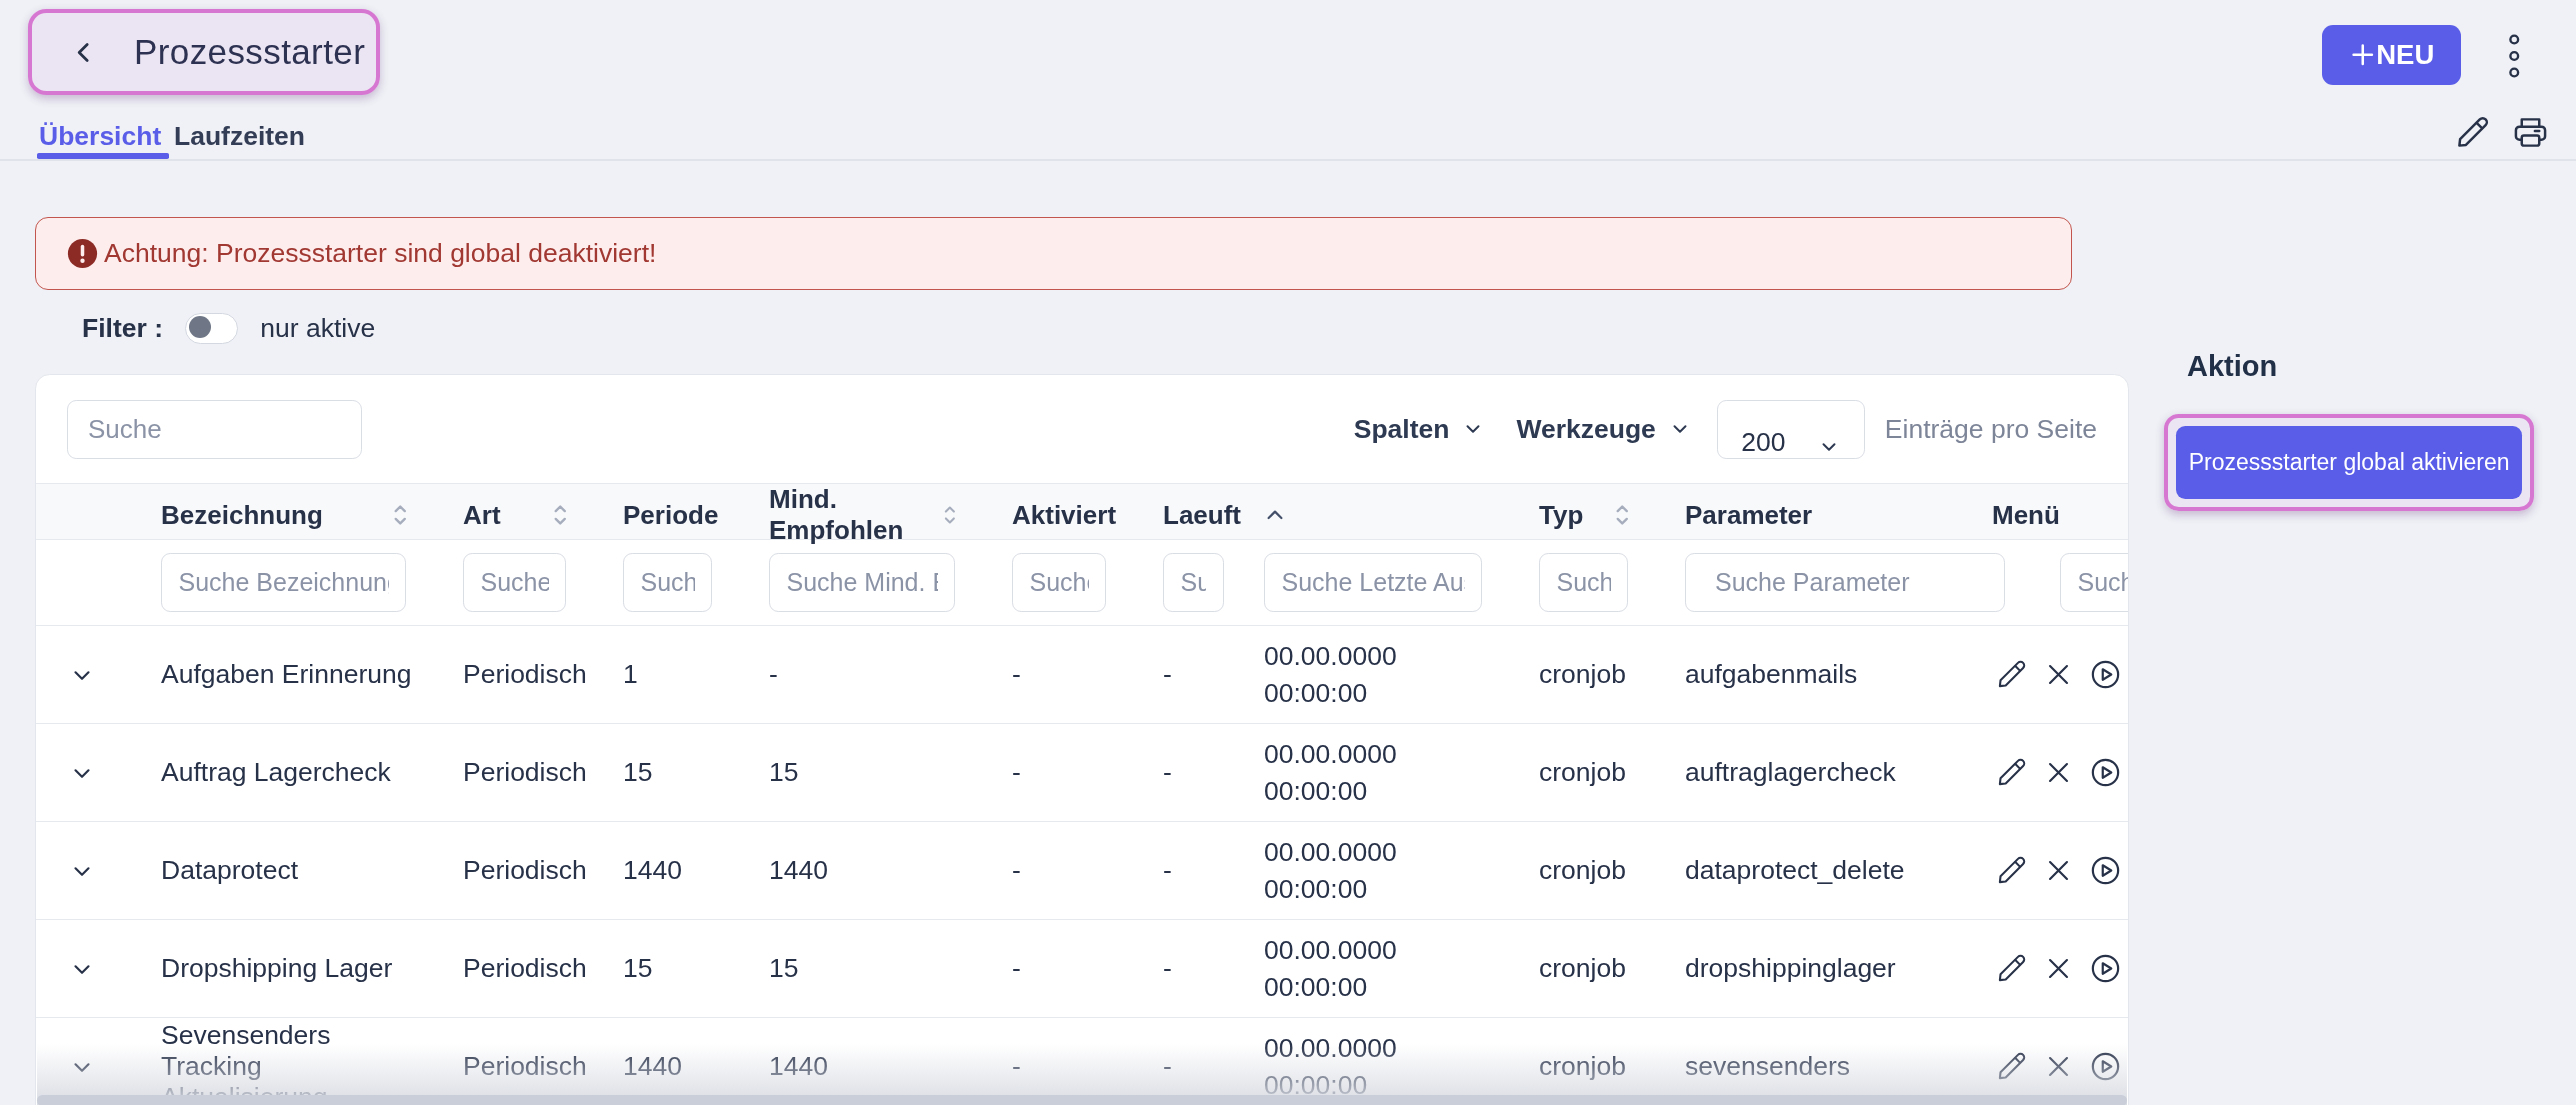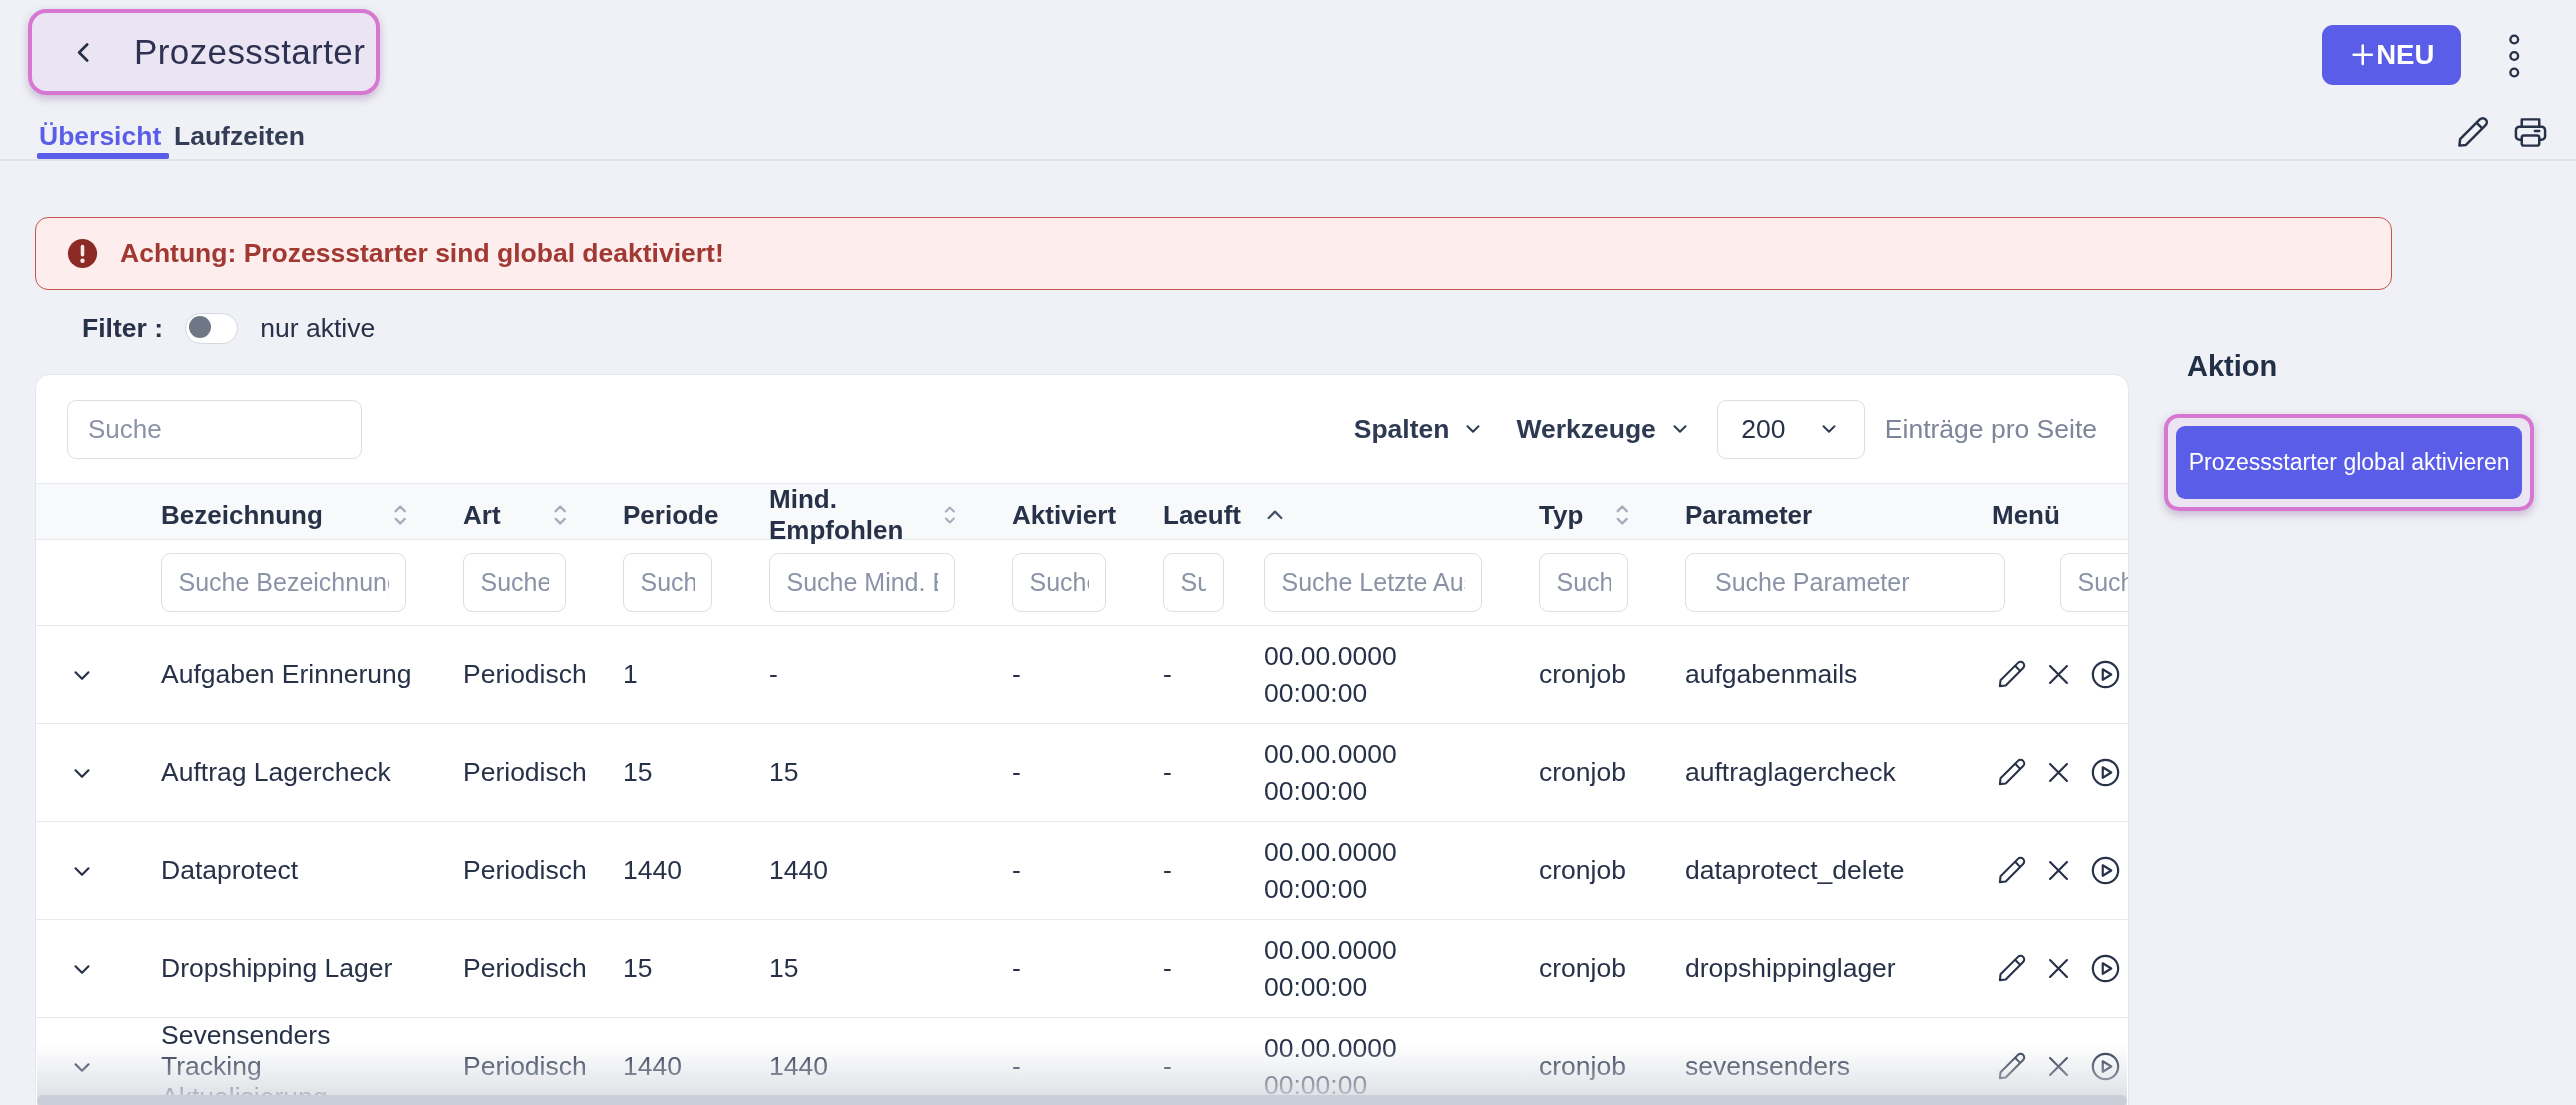--- a/index.html
+++ b/index.html
@@ -21,43 +21,43 @@
   
   .tab{position:absolute;top:121px;font-size:26.5px;font-weight:bold;cursor:pointer;}
   .tab-uebersicht{left:39px;color:#5a5de8;}
   .tab-laufzeiten{left:174px;color:#333d55;}
   .tab-underline{position:absolute;left:37px;top:153px;width:132px;height:6.4px;background:#5a5de8;border-radius:1.8px;}
   .page-divider{position:absolute;left:0;top:159px;width:2576px;height:1.8px;background:#e0e3e9;}
   .top-icons{position:absolute;left:2455px;top:115px;display:flex;gap:22px;}
   .icon-btn{background:none;border:none;padding:0;cursor:pointer;}
 
   
-  .alert{position:absolute;left:35px;top:217px;width:2357px;height:73px;box-sizing:border-box;
+  .alert{position:absolute;left:35px;top:217px;width:2037px;height:73px;box-sizing:border-box;
     background:#fdeded;border:1.8px solid #c2564e;border-radius:13px;display:flex;align-items:center;
-    gap:20px;padding-left:29px;color:#a13832;font-size:26.5px;font-weight:bold;}
+    gap:4px;padding-left:29px;color:#a13832;font-size:26.5px;}
 
   
   .filter-row{position:absolute;left:35px;top:309px;height:38px;display:flex;align-items:center;gap:13px;font-size:26.5px;}
   .filter-label{font-weight:bold;margin-left:47px;}
   .toggle{width:53px;height:31px;box-sizing:border-box;border:1.8px solid #d4d8e0;background:#fff;
     border-radius:16.5px;position:relative;margin:0 9.2px;cursor:pointer;}
   .toggle .knob{position:absolute;left:2.7px;top:2.7px;width:22px;height:22px;border-radius:50%;background:#6f7787;}
 
   
   .card{position:absolute;left:35px;top:374px;width:2094px;height:774px;box-sizing:border-box;background:#fff;
     border:1.8px solid #e3e6ec;border-radius:14.6px;overflow:hidden;}
   .toolbar{height:108px;display:flex;align-items:center;padding:0 31px;}
   .search-main{width:295px;height:59px;box-sizing:border-box;border:1.8px solid #d9dde4;border-radius:9.2px;
     font-size:26px;padding:0 20px;color:#273148;font-family:inherit;background:#fff;}
   input::placeholder{color:#8b93a7;opacity:1;}
   .toolbar-right{margin-left:auto;display:flex;align-items:center;gap:20px;}
   .dd{display:flex;align-items:center;gap:13px;font-size:26.5px;font-weight:600;color:#2e3a52;background:none;border:none;
     font-family:inherit;cursor:pointer;}
   .page-size{width:148px;height:59px;box-sizing:border-box;border:1.8px solid #d9dde4;border-radius:9.2px;
-    display:flex;align-items:center;justify-content:center;gap:33px;font-size:26.5px;cursor:pointer;background:#fff;}
+    display:flex;align-items:flex-end;justify-content:center;gap:33px;font-size:26.5px;cursor:pointer;background:#fff;}
   .entries-label{color:#7d8598;font-size:26.5px;}
 
   .tgrid{display:grid;grid-template-columns:92px 302px 160px 146px 243px 151px 101px 275px 146px 307px 171px;align-items:center;}
   .thead{background:#f8f9fb;border-top:1.8px solid #e6e9ee;border-bottom:1.8px solid #e6e9ee;height:55px;}
   .th{display:flex;align-items:center;justify-content:space-between;padding:0 22px 0 33px;font-weight:bold;font-size:26px;cursor:pointer;}
   .tfilters{height:85px;}
   .fcell{padding:0 24px 0 33px;}
   .f{height:59px;box-sizing:border-box;border:1.8px solid #d9dde4;border-radius:9.2px;font-size:25px;width:100%;
      padding:0 16.5px;color:#273148;font-family:inherit;background:#fff;}
   .f-param{width:320px;padding-left:29px;}

